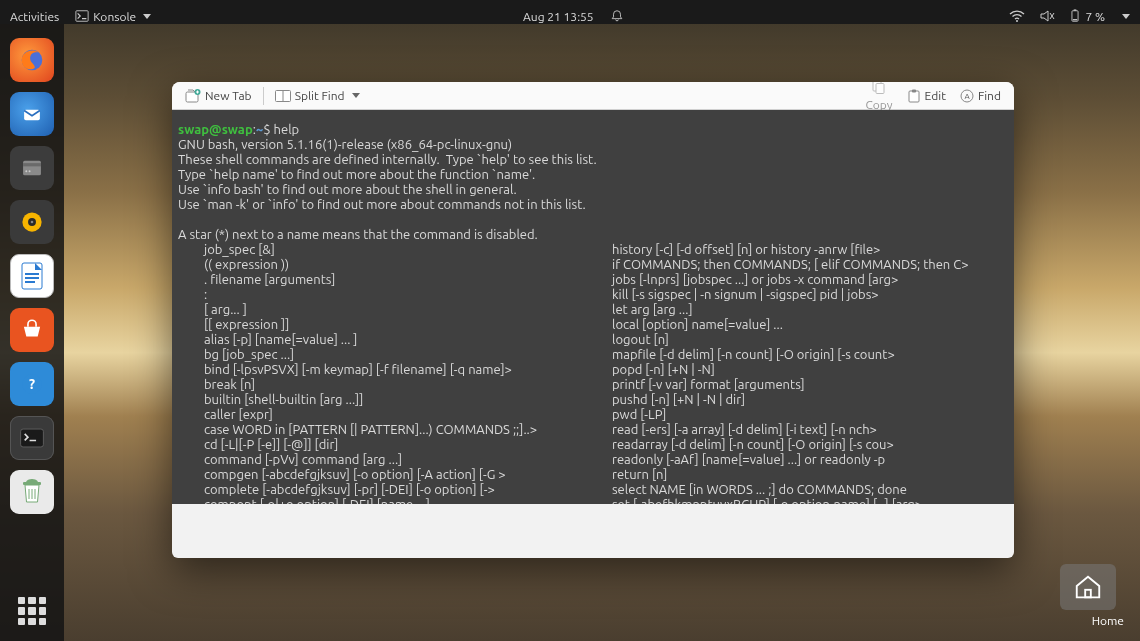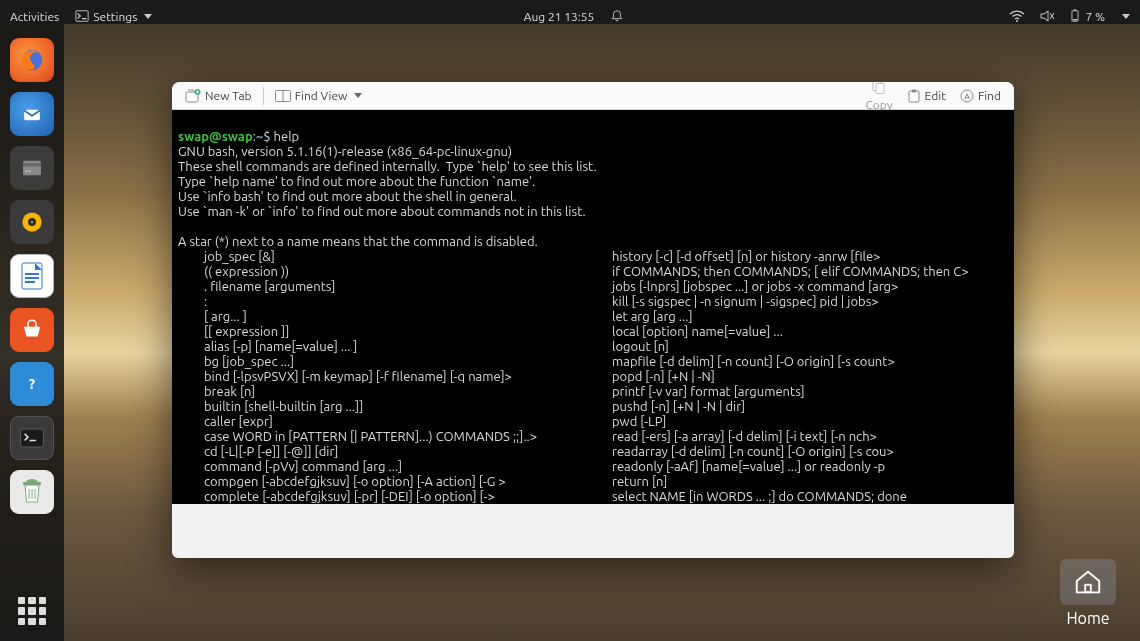--- a/index.html
+++ b/index.html
@@ -37,22 +37,22 @@
 }
 .dock .app.active { background: #3a3a3a; box-shadow: 0 0 0 1px #555 inset; }
 .dock .grid-btn {
   position: absolute; bottom: 16px; left: 0; right: 0; display:flex; justify-content:center;
 }
 .grid-icon { width: 28px; height: 28px; display:grid; grid-template-columns:repeat(3,1fr); grid-template-rows:repeat(3,1fr); gap:3px;}
 .grid-icon span { background:#ddd; border-radius:1px; }
 
 
 .desk-home {
-  position:absolute; right:16px; bottom:14px; width:72px; text-align:center;
-  color:#fff; font-size:16px;
+  position:absolute; right:16px; bottom:14px; width:72px; text-align:right;
+  color:#fff; font-size:12px;
 }
 .desk-home .folder {
   width:56px; height:46px; margin:0 auto 4px; border-radius:6px;
   background: rgba(120,120,120,0.55); display:flex; align-items:center; justify-content:center;
 }
 .desk-home .folder svg { width:30px; height:30px; }
 
 
 .window {
   position:absolute; left:172px; top:82px; width:842px; height:476px;
@@ -76,22 +76,22 @@
 
 .toolbar {
   height:28px; background:#fafafa; border-bottom:1px solid #d0d0d0;
   display:flex; align-items:center; padding:0 6px; color:#444; font-size:12px;
 }
 .toolbar .tbtn { display:inline-flex; align-items:center; gap:4px; padding:3px 7px; border-radius:3px; cursor:pointer;text-align:right;}
 .toolbar .sep{width:1px;height:18px;background:#ccc;margin:0 4px;}
 .toolbar .spacer{flex:1;}
 
 .term {
-  background:#000000; color:#d9d9d9; font-family: "Ubuntu Mono","DejaVu Sans Mono",monospace;
-  font-size:13px; line-height:15px; padding:19px 6px; height:calc(100% - 82px);
+  background:#404040; color:#d9d9d9; font-family: "Ubuntu Mono","DejaVu Sans Mono",monospace;
+  font-size:13px; line-height:15px; padding:12px 6px; height:calc(100% - 82px);
   white-space:pre; overflow:hidden;
 }
 .prompt-user{color:#3fbf3f;font-weight:bold;}
 .prompt-host{color:#3fbf3f;font-weight:bold;}
 .prompt-path{color:#5c9bd6;font-weight:bold;}
 .doll{color:#d9d9d9;}
 .cols{display:flex;margin-left:23px;}
 .col{white-space:pre;}
 .col.left{width:408px;}
 
@@ -101,21 +101,21 @@
 </head>
 <body>
 
 <div class="top-panel">
   <span class="item">Activities</span>
   <span class="item">
     <svg class="ico" width="14" height="14" viewBox="0 0 16 16">
         <rect x="1" y="2" width="14" height="12" rx="1" fill="none" stroke="#ccc"></rect>
         <path d="M3 5l3 3-3 3M8 11h5" stroke="#ccc" fill="none" stroke-width="1.3"></path>
       </svg>
-    <span>Settings</span>
+    <span>Konsole</span>
     <span class="tri-down"></span>
   </span>
   <span class="spacer"></span>
   <span class="item">Aug 21  13:55</span>
   <span class="item">
     <svg width="14" height="14" viewBox="0 0 16 16">
         <path d="M8 2a4 4 0 00-4 4v3l-1.5 2h11L12 9V6a4 4 0 00-4-4z" fill="none" stroke="#ccc"></path>
         <path d="M6.5 12a1.5 1.5 0 003 0" fill="none" stroke="#ccc"></path>
       </svg>
   </span>
@@ -247,21 +247,21 @@
           <path d="M12.5 1.5v3M11 3h3" stroke="#fff"></path>
         </svg>
       <span>New Tab</span>
     </span>
     <span class="sep"></span>
     <span class="tbtn">
       <svg class="ico" width="16" height="12" viewBox="0 0 16 12">
           <rect x="0.5" y="0.5" width="15" height="11" rx="1" fill="#fff" stroke="#888"></rect>
           <line x1="8" y1="1" x2="8" y2="11" stroke="#888"></line>
         </svg>
-      <span>Find View</span>
+      <span>Split Find</span>
       <span class="tri-down" style="border-top-color:#666;"></span>
     </span>
     <span class="spacer"></span>
     <span class="tbtn" style="opacity:.55;flex-direction:column;">
       <svg class="ico" width="14" height="14" viewBox="0 0 14 14">
           <rect x="1" y="1" width="8" height="10" rx="1" fill="#fff" stroke="#888"></rect>
           <rect x="4" y="3.5" width="8" height="10" rx="1" fill="#fff" stroke="#888"></rect>
         </svg>
       <span>Copy</span>
     </span>

